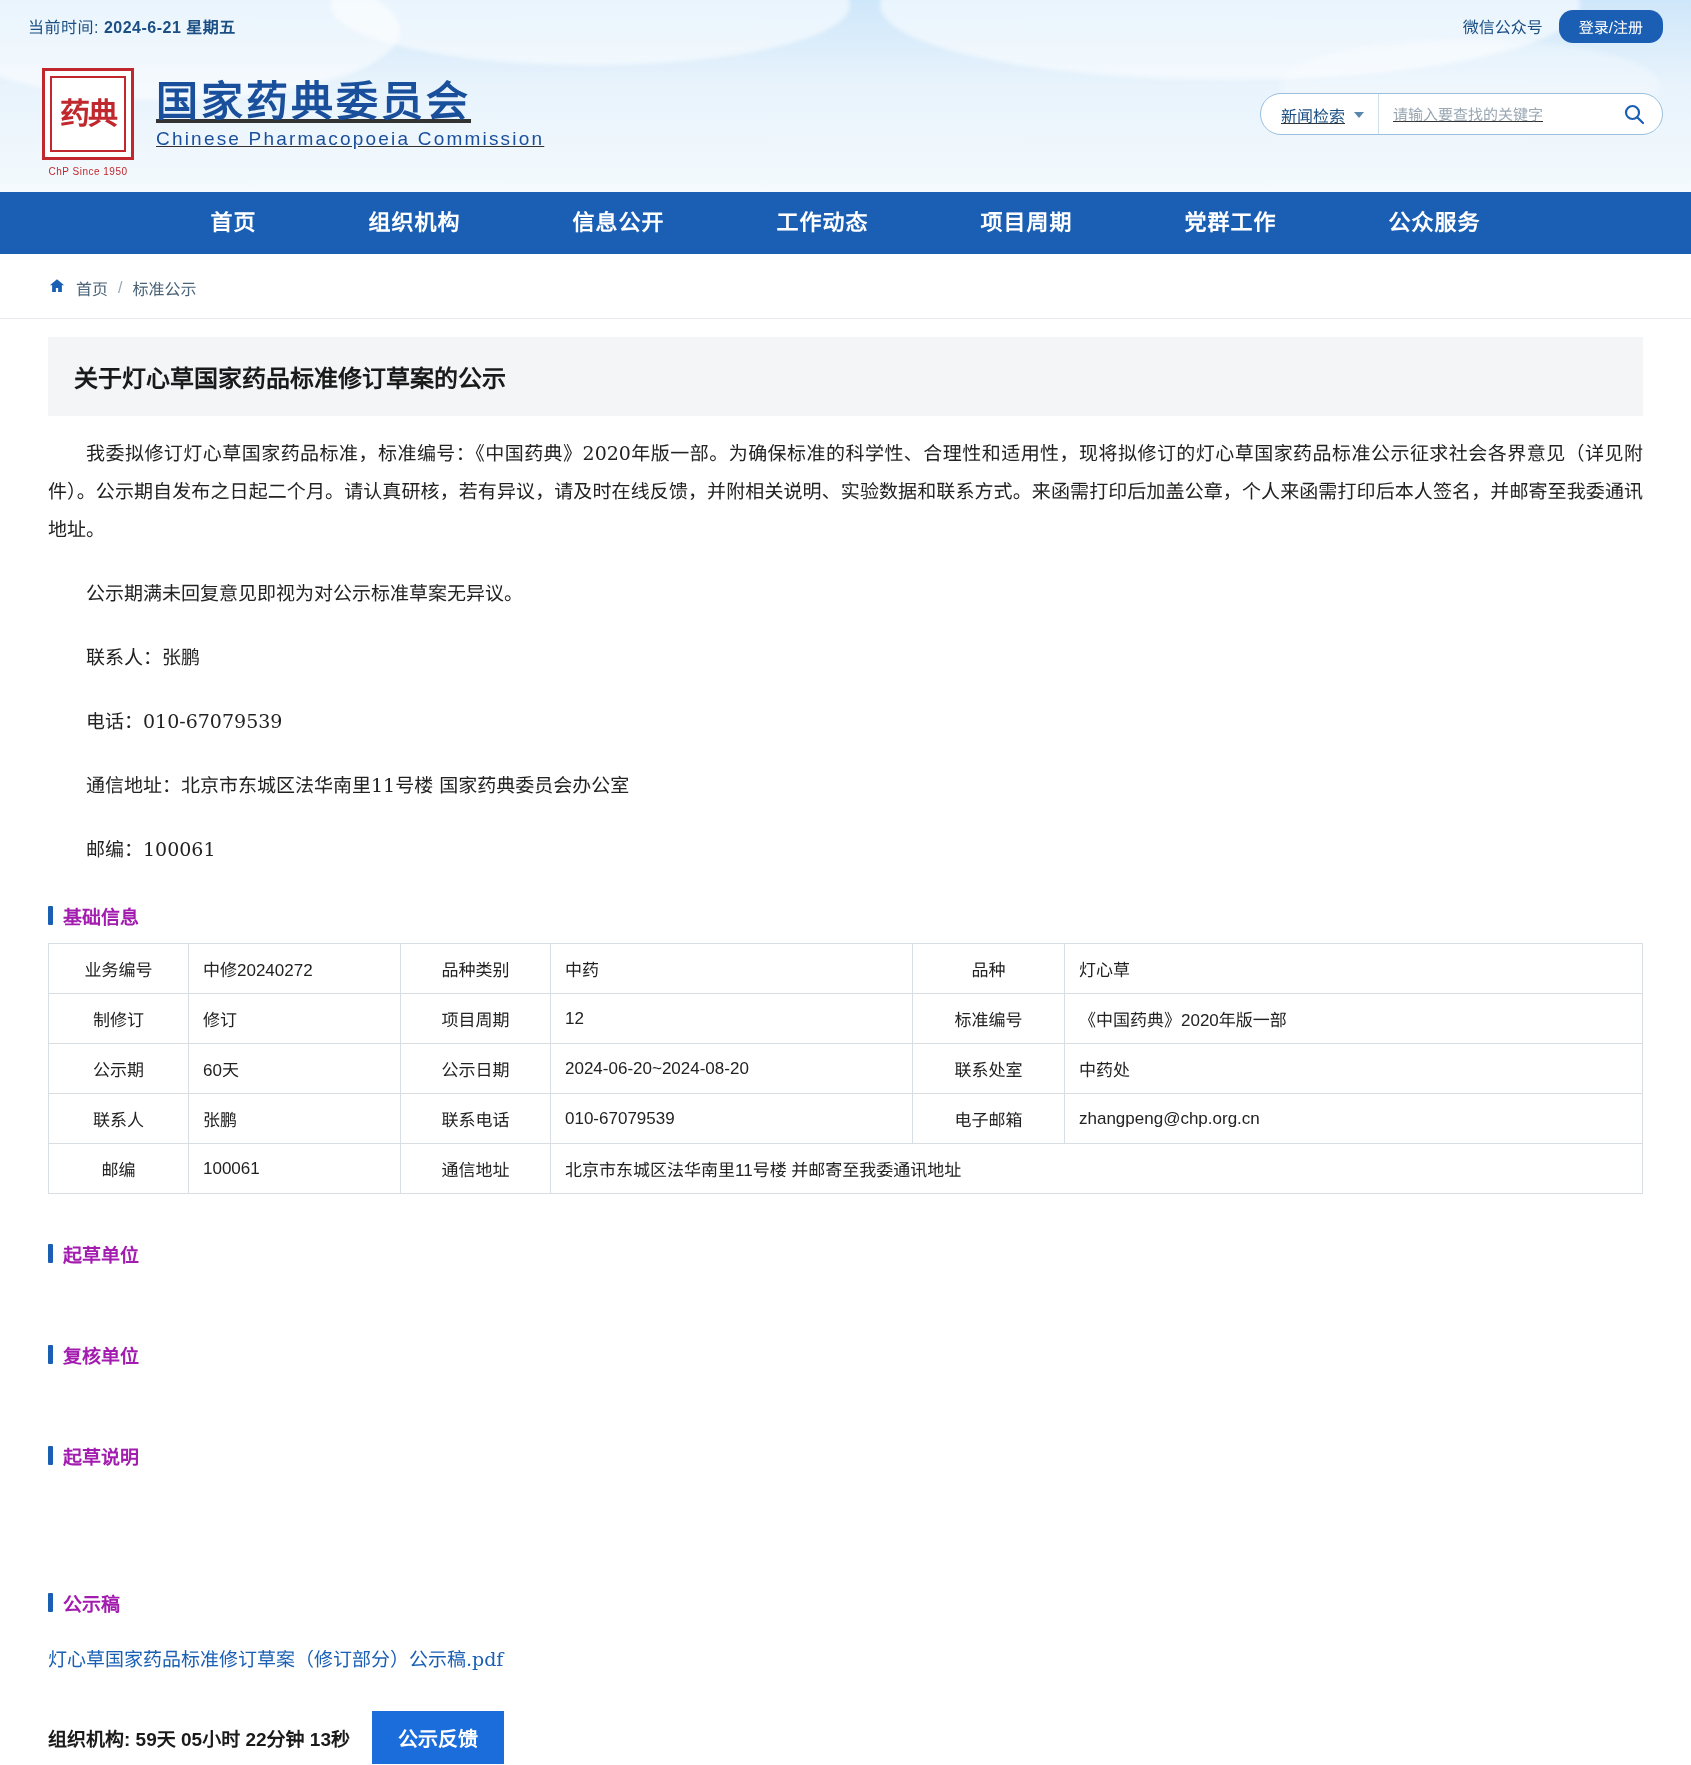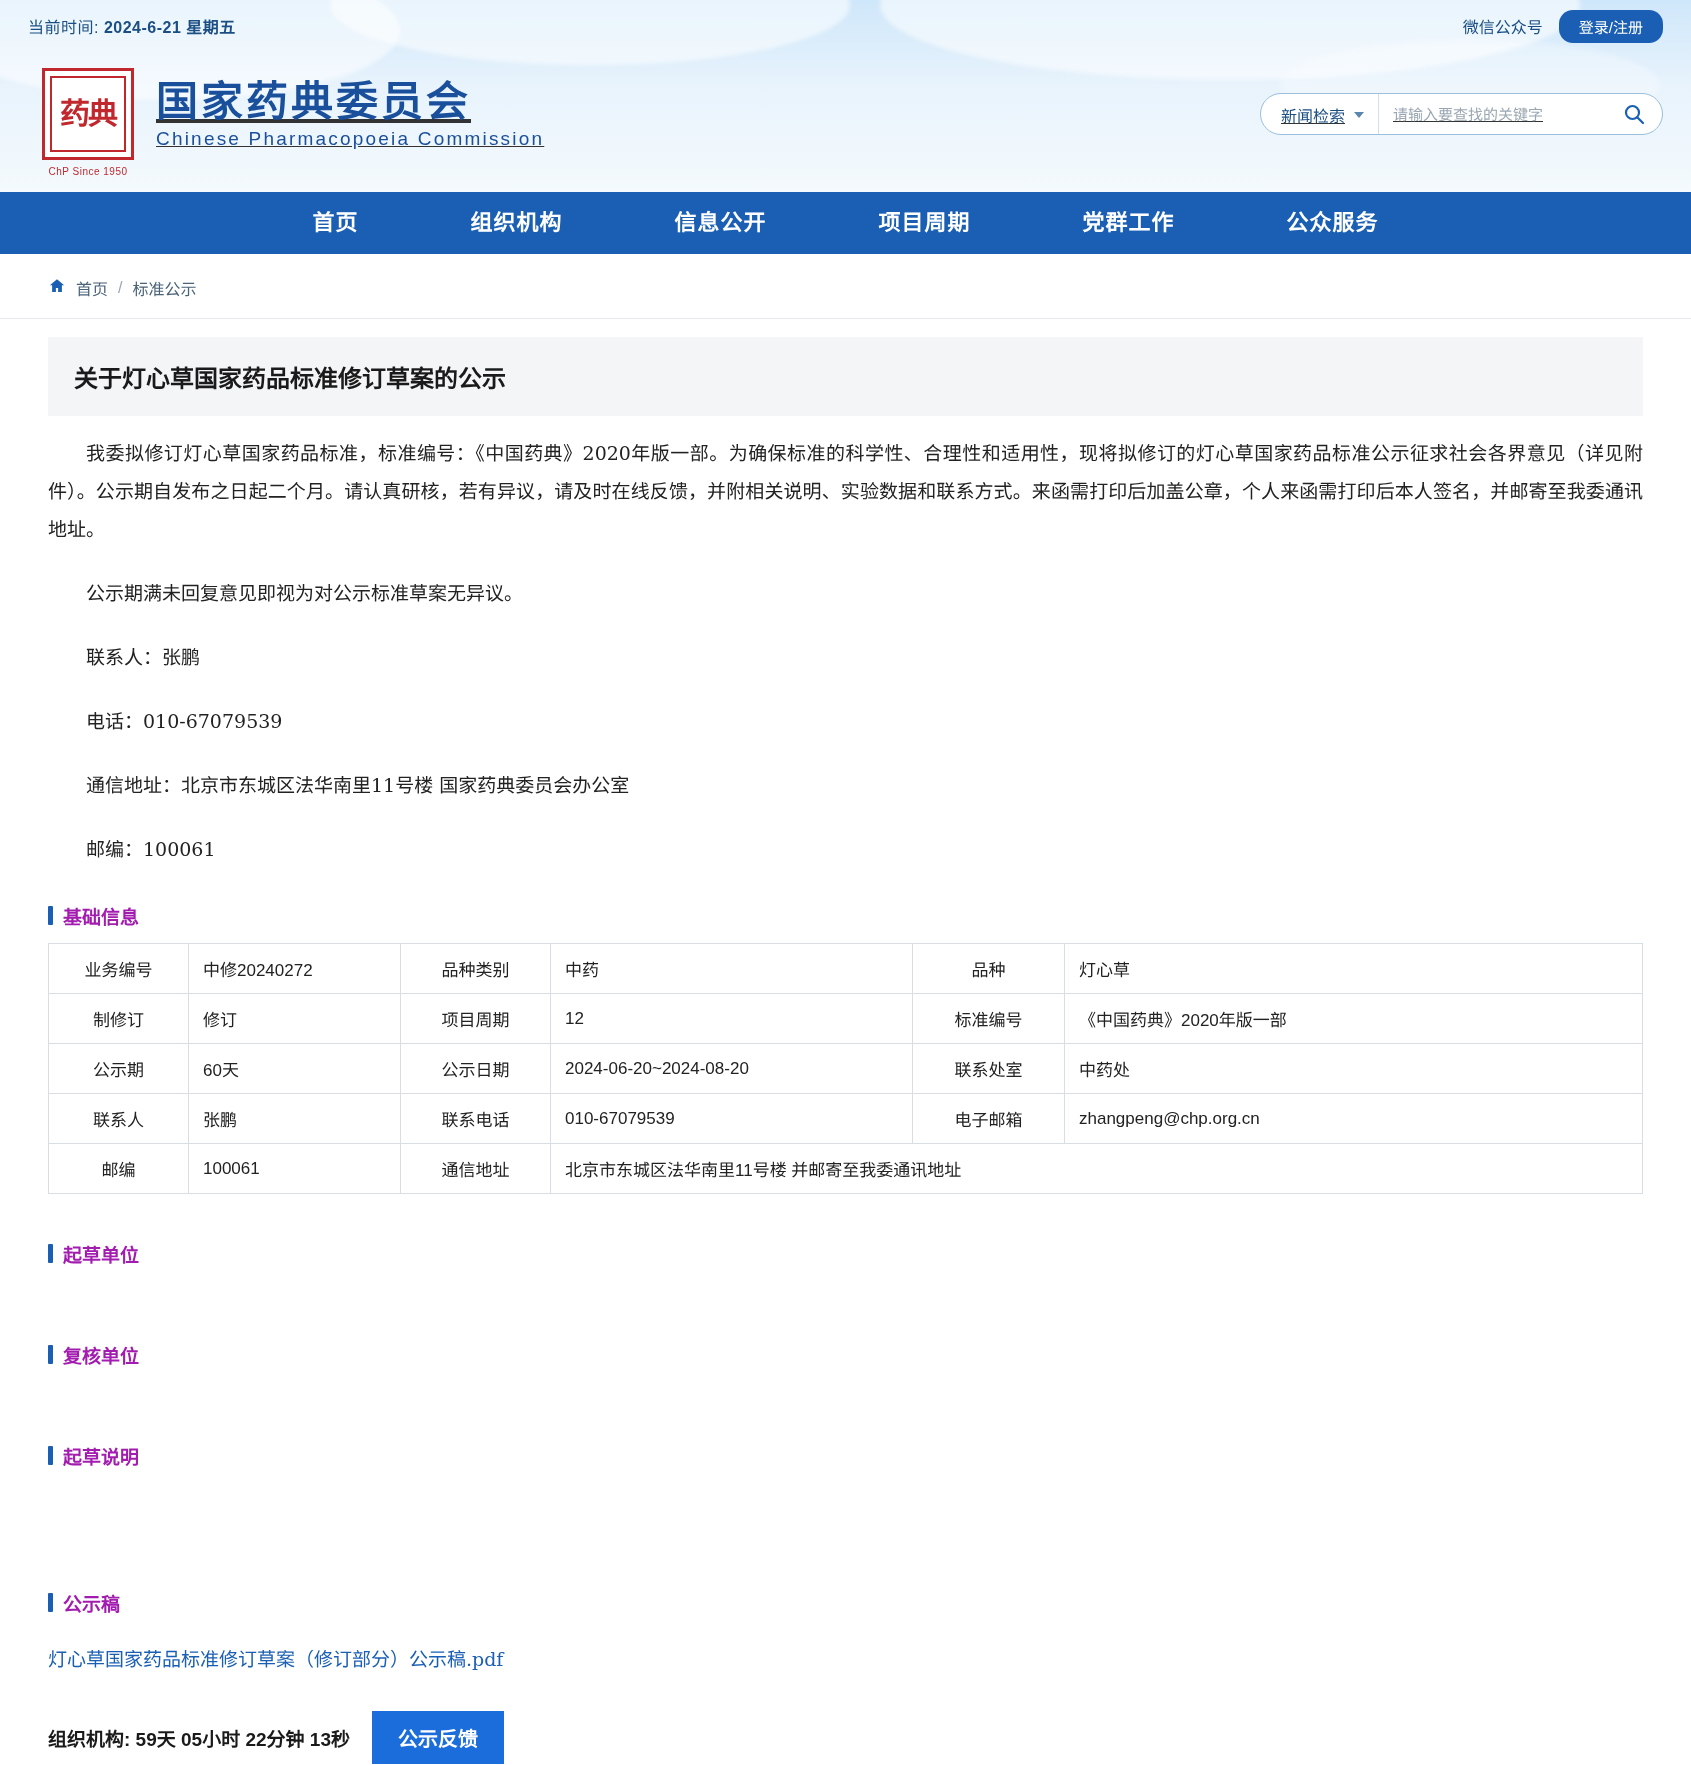--- a/index.html
+++ b/index.html
@@ -338,20 +338,21 @@
         </svg>
       </button>
     </div>
   </div>
 </div>
 
 <nav class="nav">
   <div class="nav-item">首页</div>
   <div class="nav-item">组织机构</div>
   <div class="nav-item">信息公开</div>
+  <div class="nav-item">工作动态</div>
   <div class="nav-item">项目周期</div>
   <div class="nav-item">党群工作</div>
   <div class="nav-item">公众服务</div>
 </nav>
 
 <div class="crumbs">
   <span class="home-ico">
     <svg width="18" height="18" viewBox="0 0 24 24" fill="#1a5fb4">
       <path d="M12 3 2.5 11h3v9h5v-5.5h3V20h5v-9h3z"></path>
     </svg>

